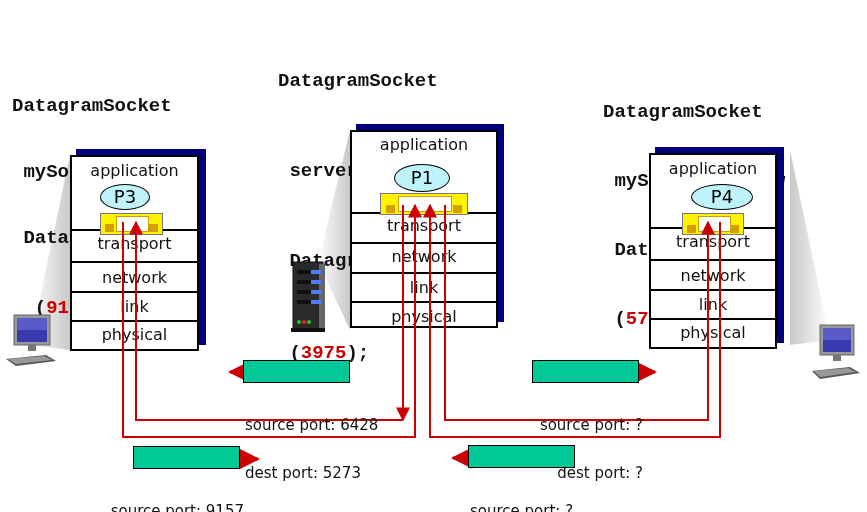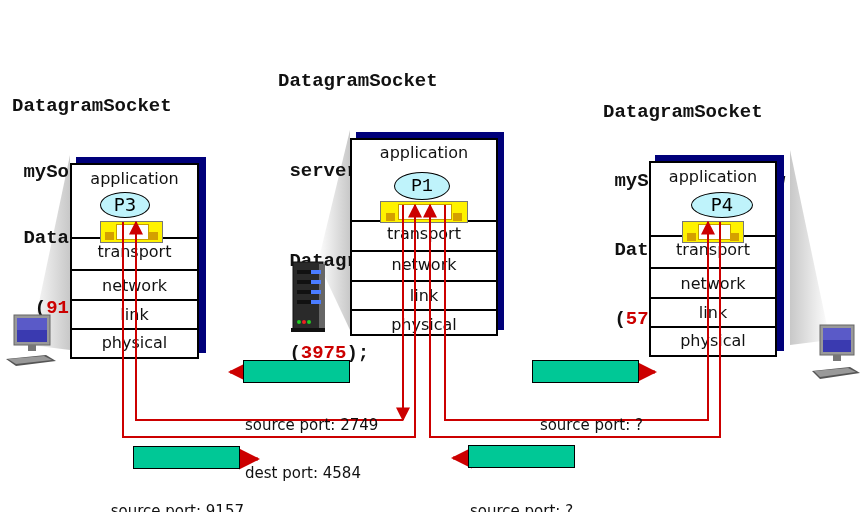--- a/index.html
+++ b/index.html
@@ -1,19 +1,19 @@
 <!DOCTYPE html>
 <html><head>
 <meta charset="utf-8">
 <style>
   html, body { margin: 0; padding: 0; background: #ffffff; }
   body { width: 867px; height: 512px; position: relative; overflow: hidden; font-family: "DejaVu Sans", sans-serif; }
   .code { position: absolute; font-family: "Liberation Mono", "DejaVu Sans Mono", monospace; font-weight: bold; font-size: 19px; line-height: 22px; color: #111; white-space: pre; }
   .code .port { color: #cc0000; }
-  .stack { position: absolute; margin-top: 8px; }
+  .stack { position: absolute; }
   .stack .shadow { position: absolute; background: #00007a; }
   .stack .box { position: absolute; background: #fff; border: 2px solid #000; box-sizing: border-box; }
   .layer { position: absolute; left: 0; right: 0; border-top: 2px solid #000; text-align: center; font-size: 16px; color: #111; }
   .applabel { position: absolute; left: 0; right: 0; text-align: center; font-size: 16px; color: #111; }
   .proc { position: absolute; background: #bff3fb; border: 1.5px solid #000; border-radius: 50%; text-align: center; font-size: 18px; color: #000; box-sizing: border-box; }
   .socket { position: absolute; background: #fff200; border: 1.5px solid #777; box-sizing: border-box; }
   .socket .hole { position: absolute; background: #fff; border: 1.5px solid #c8a000; box-sizing: border-box; }
   .socket .nub { position: absolute; background: #d4a000; width: 9px; height: 8px; }
   .packet { position: absolute; background: #00c896; border: 1px solid #000; box-sizing: border-box; }
   .ptext { position: absolute; font-size: 15px; line-height: 16px; color: #111; white-space: pre; }
@@ -80,21 +80,21 @@
 
 <div class="stack" style="left:350px;top:124px;width:154px;height:204px;">
   <div class="shadow" style="left:6px;top:0;width:148px;height:198px;"></div>
   <div class="box" style="left:0;top:6px;width:148px;height:198px;">
     <div class="applabel" style="top:3px;">application</div>
     <div class="layer" style="top:80px;height:30px;line-height:24px;">transport</div>
     <div class="layer" style="top:110px;height:29px;line-height:26px;">network</div>
     <div class="layer" style="top:140px;height:29px;line-height:28px;">link</div>
     <div class="layer" style="top:169px;height:27px;line-height:28px;">physical</div>
   </div>
-  <div class="proc" style="left:44px;top:40px;width:56px;height:28px;line-height:26px;font-family:Liberation Mono, monospace;">P1</div>
+  <div class="proc" style="left:44px;top:40px;width:56px;height:28px;line-height:26px;">P1</div>
   <div class="socket" style="left:30px;top:69px;width:88px;height:22px;">
     <div class="nub" style="left:5px;top:11px;"></div>
     <div class="hole" style="left:17px;top:2px;width:54px;height:16px;"></div>
     <div class="nub" style="right:5px;top:11px;"></div>
   </div>
 </div>
 
 <div class="stack" style="left:649px;top:147px;width:135px;height:204px;">
   <div class="shadow" style="left:6px;top:0;width:129px;height:196px;"></div>
   <div class="box" style="left:0;top:6px;width:128px;height:196px;">
@@ -168,27 +168,28 @@
   <g stroke="#cc0000" stroke-width="3" fill="none">
     <line x1="250" y1="372" x2="230" y2="372" marker-end="url(#ah)"></line>
     <line x1="630" y1="372" x2="655" y2="372" marker-end="url(#ah)"></line>
     <line x1="234" y1="459" x2="258" y2="459" marker-end="url(#ah)"></line>
     <line x1="476" y1="458" x2="453" y2="458" marker-end="url(#ah)"></line>
   </g>
 </svg>
 
 <div class="packet" style="left:243px;top:360px;width:107px;height:23px;"></div>
 <div class="ptext" style="left:245px;top:385px;">
-  <div>source port: 2749</div>
-  <div>dest port: 4584</div>
+  <div>source port: 6428</div>
+  <div>dest port: 5273</div>
 </div>
 
 <div class="packet" style="left:532px;top:360px;width:107px;height:23px;"></div>
 <div class="ptext right" style="left:528px;top:385px;width:115px;">
   <div>source port: ?</div>
+  <div>dest port: ?</div>
 </div>
 
 <div class="packet" style="left:133px;top:446px;width:107px;height:23px;"></div>
 <div class="ptext right" style="left:100px;top:471px;width:144px;">
   <div>source port: 9157</div>
   
 </div>
 
 <div class="packet" style="left:468px;top:445px;width:107px;height:23px;"></div>
 <div class="ptext" style="left:470px;top:471px;">

